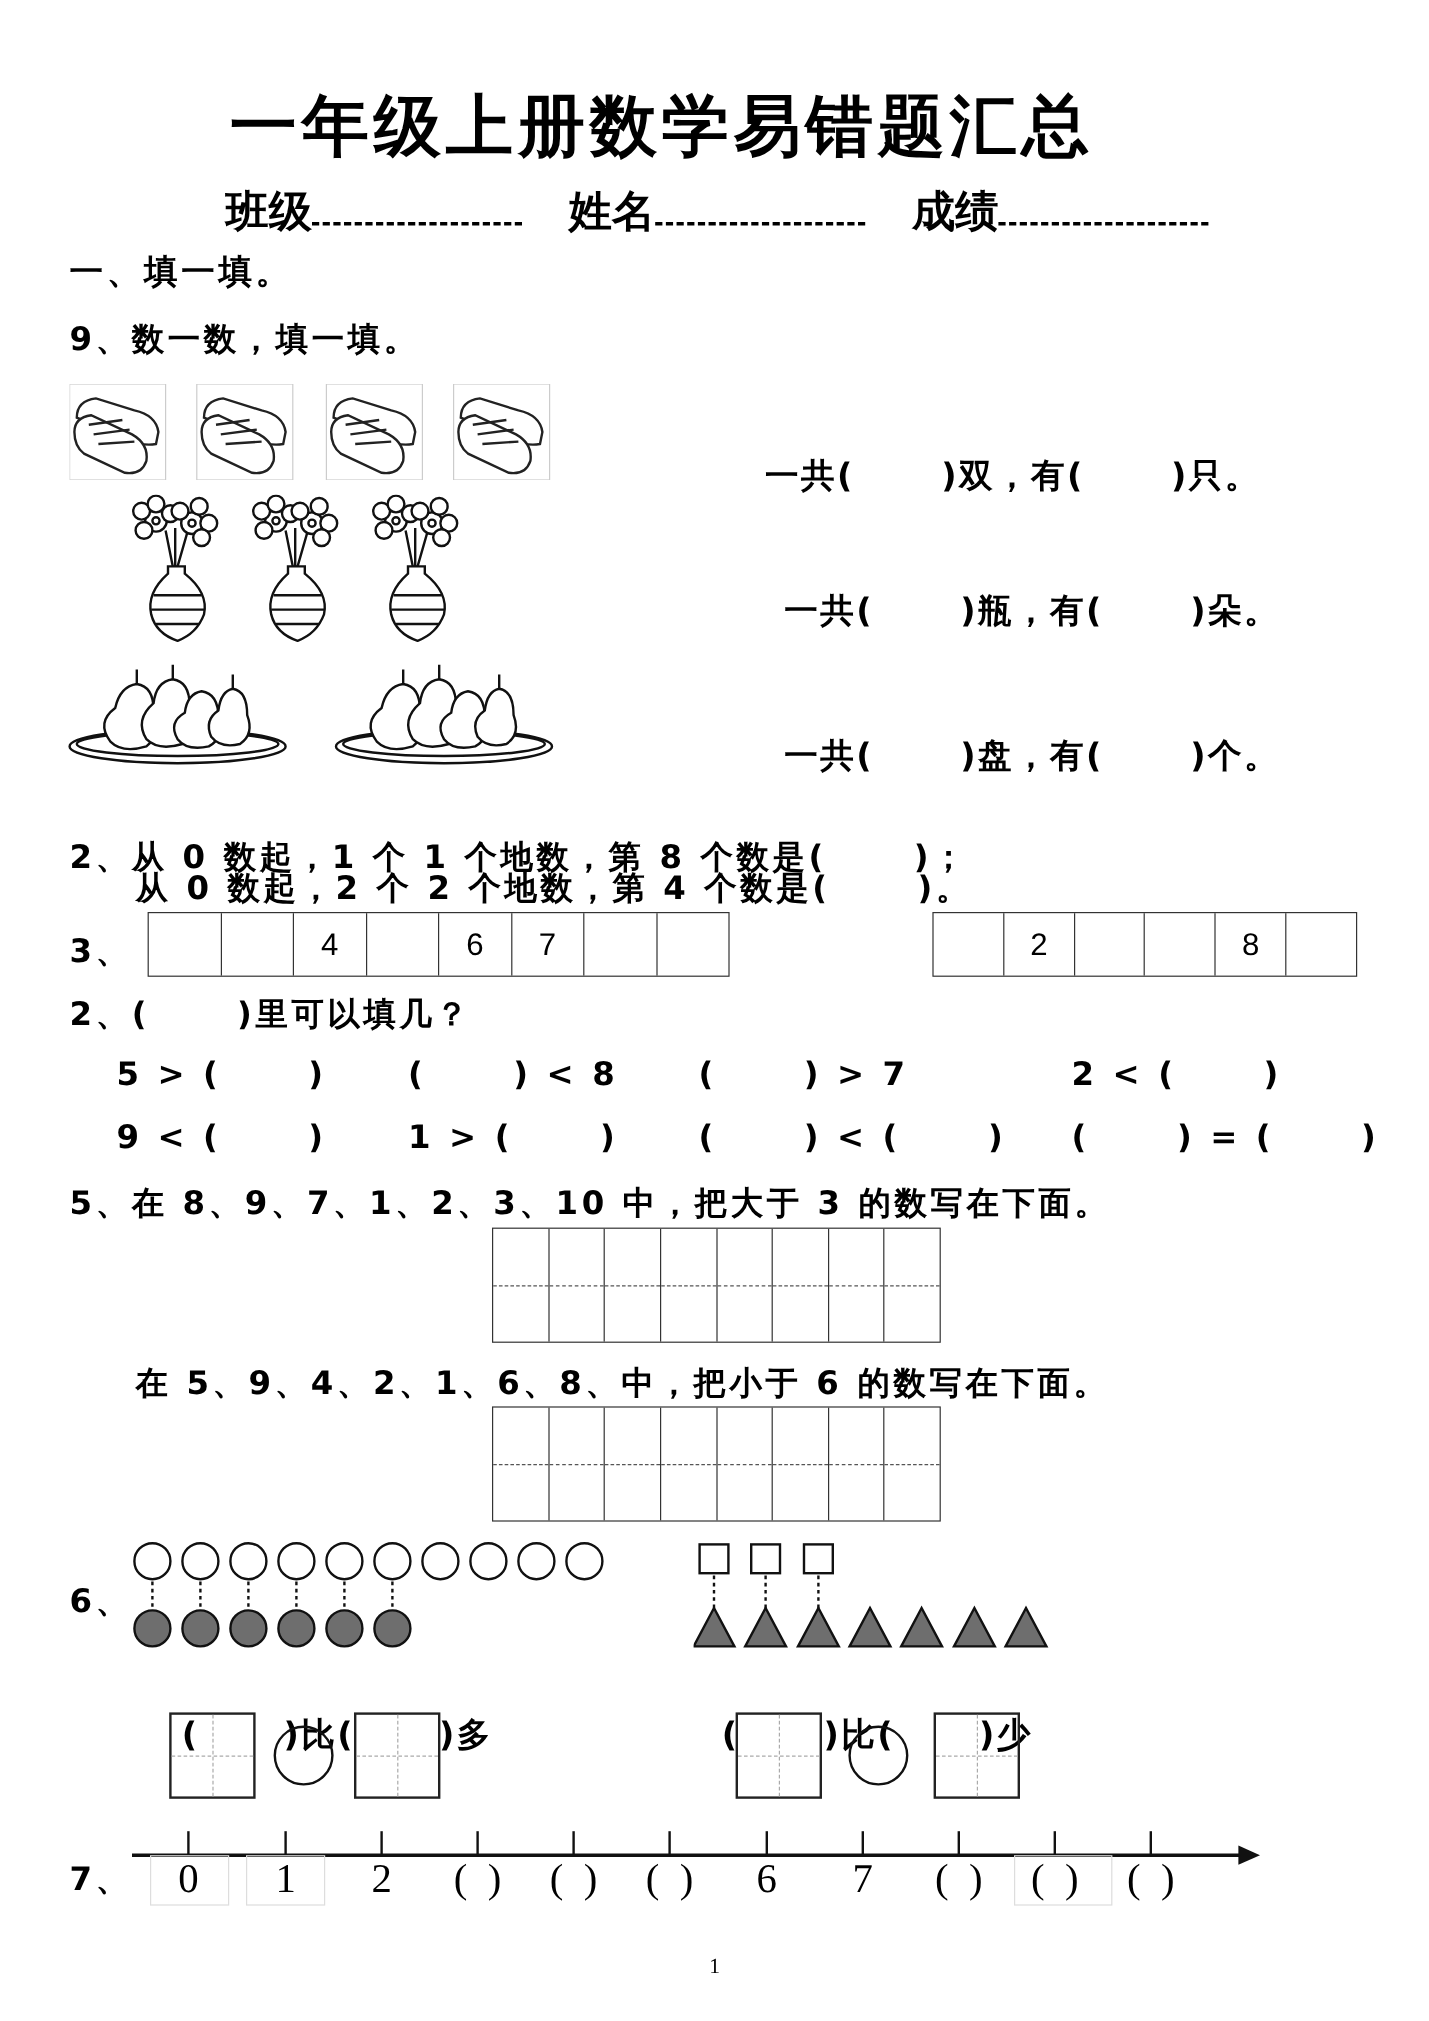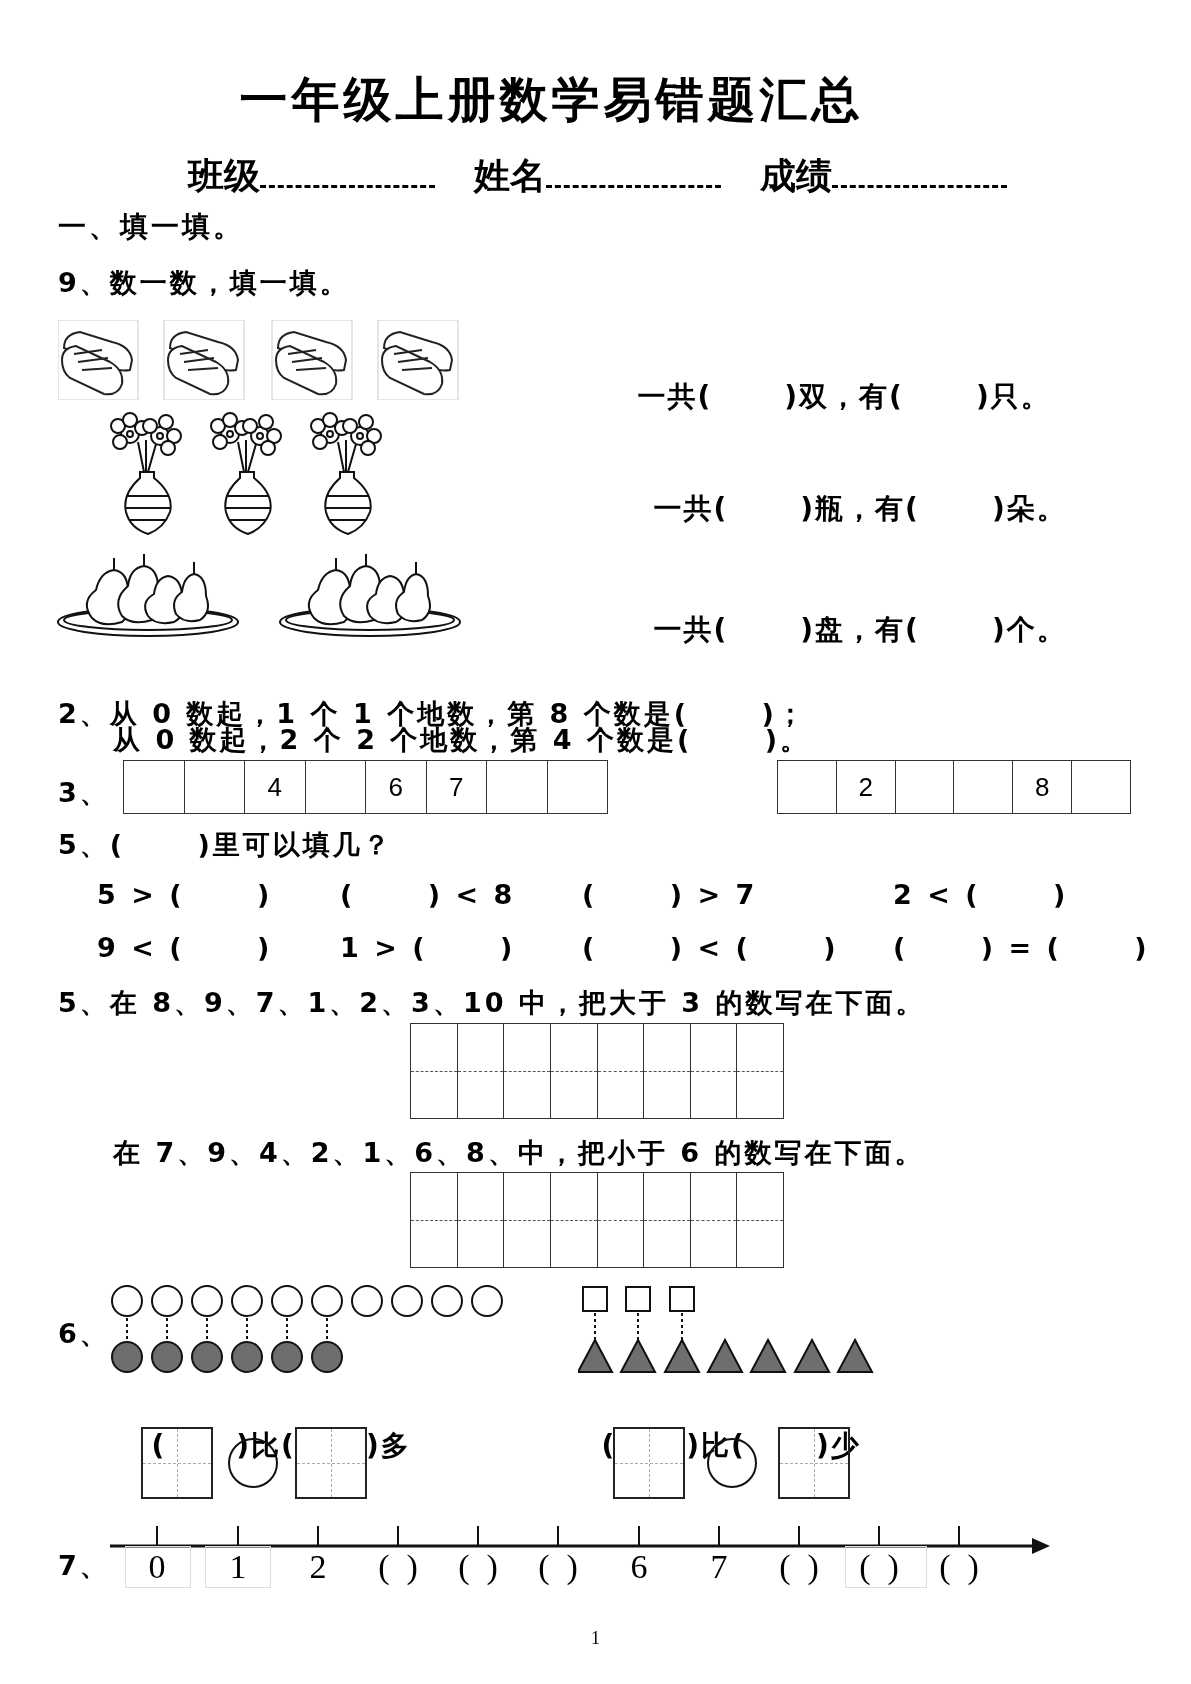--- a/index.html
+++ b/index.html
@@ -1,19 +1,19 @@
 <!DOCTYPE html>
 <html><head>
 <meta charset="utf-8">
 <style>
   html, body { margin: 0; padding: 0; background: #ffffff; }
   body { width: 1191px; height: 1684px; position: relative; overflow: hidden;
          font-family: "DejaVu Sans", "Liberation Sans", sans-serif; color: #000; }
   .abs { position: absolute; }
-  .title { left: 0; width: 1103px; top: 68px; text-align: center; font-size: 48px; font-weight: bold; letter-spacing: 4px; }
+  .title { left: 0; width: 1103px; top: 68px; text-align: center; font-size: 56px; font-weight: bold; letter-spacing: 4px; }
   .info { top: 152px; font-size: 36px; font-weight: bold; }
   .blank-line { display: inline-block; border-bottom: 3px dashed #000; width: 175px; height: 26px; vertical-align: baseline; }
   .sec { font-size: 28px; font-weight: bold; letter-spacing: 3px; }
   .q { font-size: 27px; font-weight: bold; letter-spacing: 3px; white-space: pre; }
   .fill { font-size: 28px; font-weight: bold; white-space: pre; letter-spacing: 2px; }
   .img-box { position: absolute; }
   .grid { position: absolute; display: flex; border: 1.5px solid #333; box-sizing: border-box; }
   .grid .cell { flex: 1; border-right: 1.5px solid #333; display: flex; align-items: center; justify-content: center; font-size: 26px; font-family: "Liberation Sans", sans-serif; }
   .grid .cell:last-child { border-right: none; }
   .tgrid { position: absolute; border: 1.5px solid #333; box-sizing: border-box; display: flex; }
@@ -186,42 +186,42 @@
 </div>
 <div class="grid" style="left:777px; top:760px; width:354px; height:54px;">
   <div class="cell"></div>
   <div class="cell">2</div>
   <div class="cell"></div>
   <div class="cell"></div>
   <div class="cell">8</div>
   <div class="cell"></div>
 </div>
 
-<div class="abs q" style="left:58px; top:827px;">5、(　　 )里可以填几？</div>
+<div class="abs q" style="left:58px; top:827px;">2、(　　 )里可以填几？</div>
 <div class="abs q" style="left:97px; top:877px;">5 &gt; (　　 )</div>
 <div class="abs q" style="left:340px; top:877px;">(　　 ) &lt; 8</div>
 <div class="abs q" style="left:582px; top:877px;">(　　 ) &gt; 7</div>
 <div class="abs q" style="left:893px; top:877px;">2 &lt; (　　 )</div>
 <div class="abs q" style="left:97px; top:930px;">9 &lt; (　　 )</div>
 <div class="abs q" style="left:340px; top:930px;">1 &gt; (　　 )</div>
 <div class="abs q" style="left:582px; top:930px;">(　　 ) &lt; (　　 )</div>
 <div class="abs q" style="left:893px; top:930px;">(　　 ) = (　　 )</div>
 
 <div class="abs q" style="left:58px; top:985px;">5、在 8、9、7、1、2、3、10 中，把大于 3 的数写在下面。</div>
 <div class="tgrid" style="left:410px; top:1023px; width:374px; height:96px;">
   <div class="tc"></div>
     <div class="tc"></div>
     <div class="tc"></div>
     <div class="tc"></div>
     <div class="tc"></div>
     <div class="tc"></div>
     <div class="tc"></div>
     <div class="tc"></div>
 </div>
-<div class="abs q" style="left:113px; top:1135px;">在 7、9、4、2、1、6、8、中，把小于 6 的数写在下面。</div>
+<div class="abs q" style="left:113px; top:1135px;">在 5、9、4、2、1、6、8、中，把小于 6 的数写在下面。</div>
 <div class="tgrid" style="left:410px; top:1172px; width:374px; height:96px;">
   <div class="tc"></div>
     <div class="tc"></div>
     <div class="tc"></div>
     <div class="tc"></div>
     <div class="tc"></div>
     <div class="tc"></div>
     <div class="tc"></div>
     <div class="tc"></div>
 </div>

